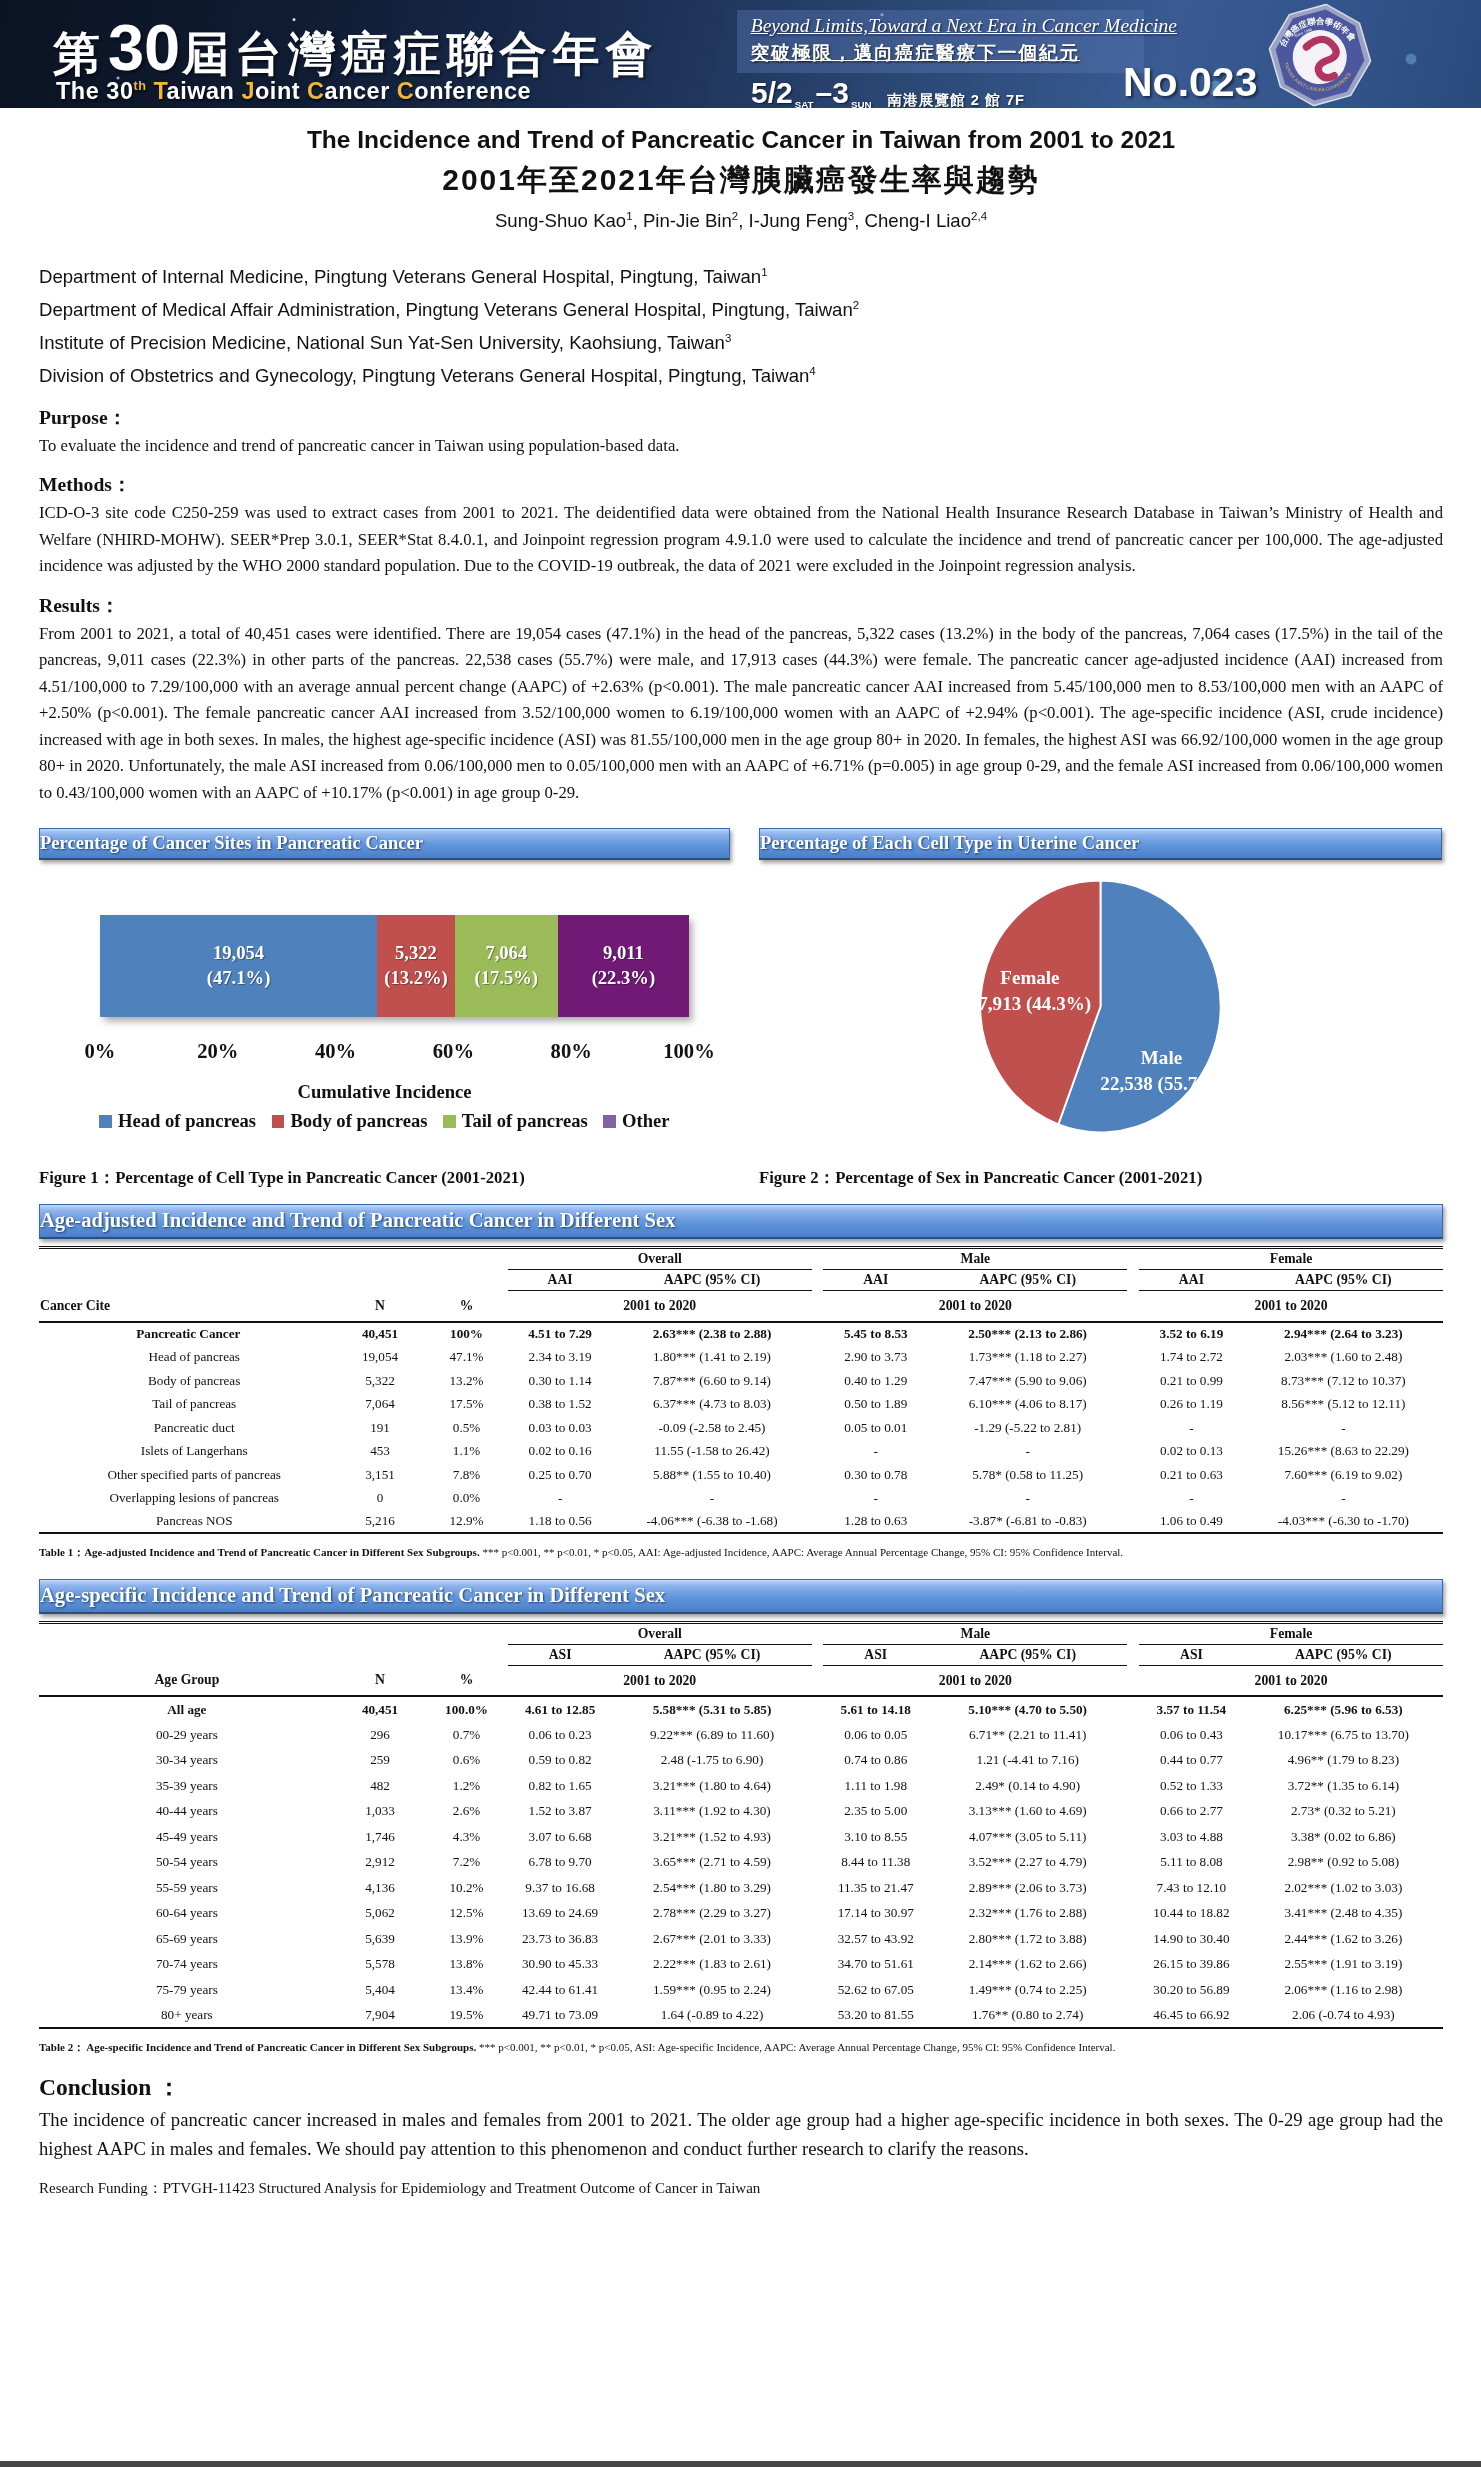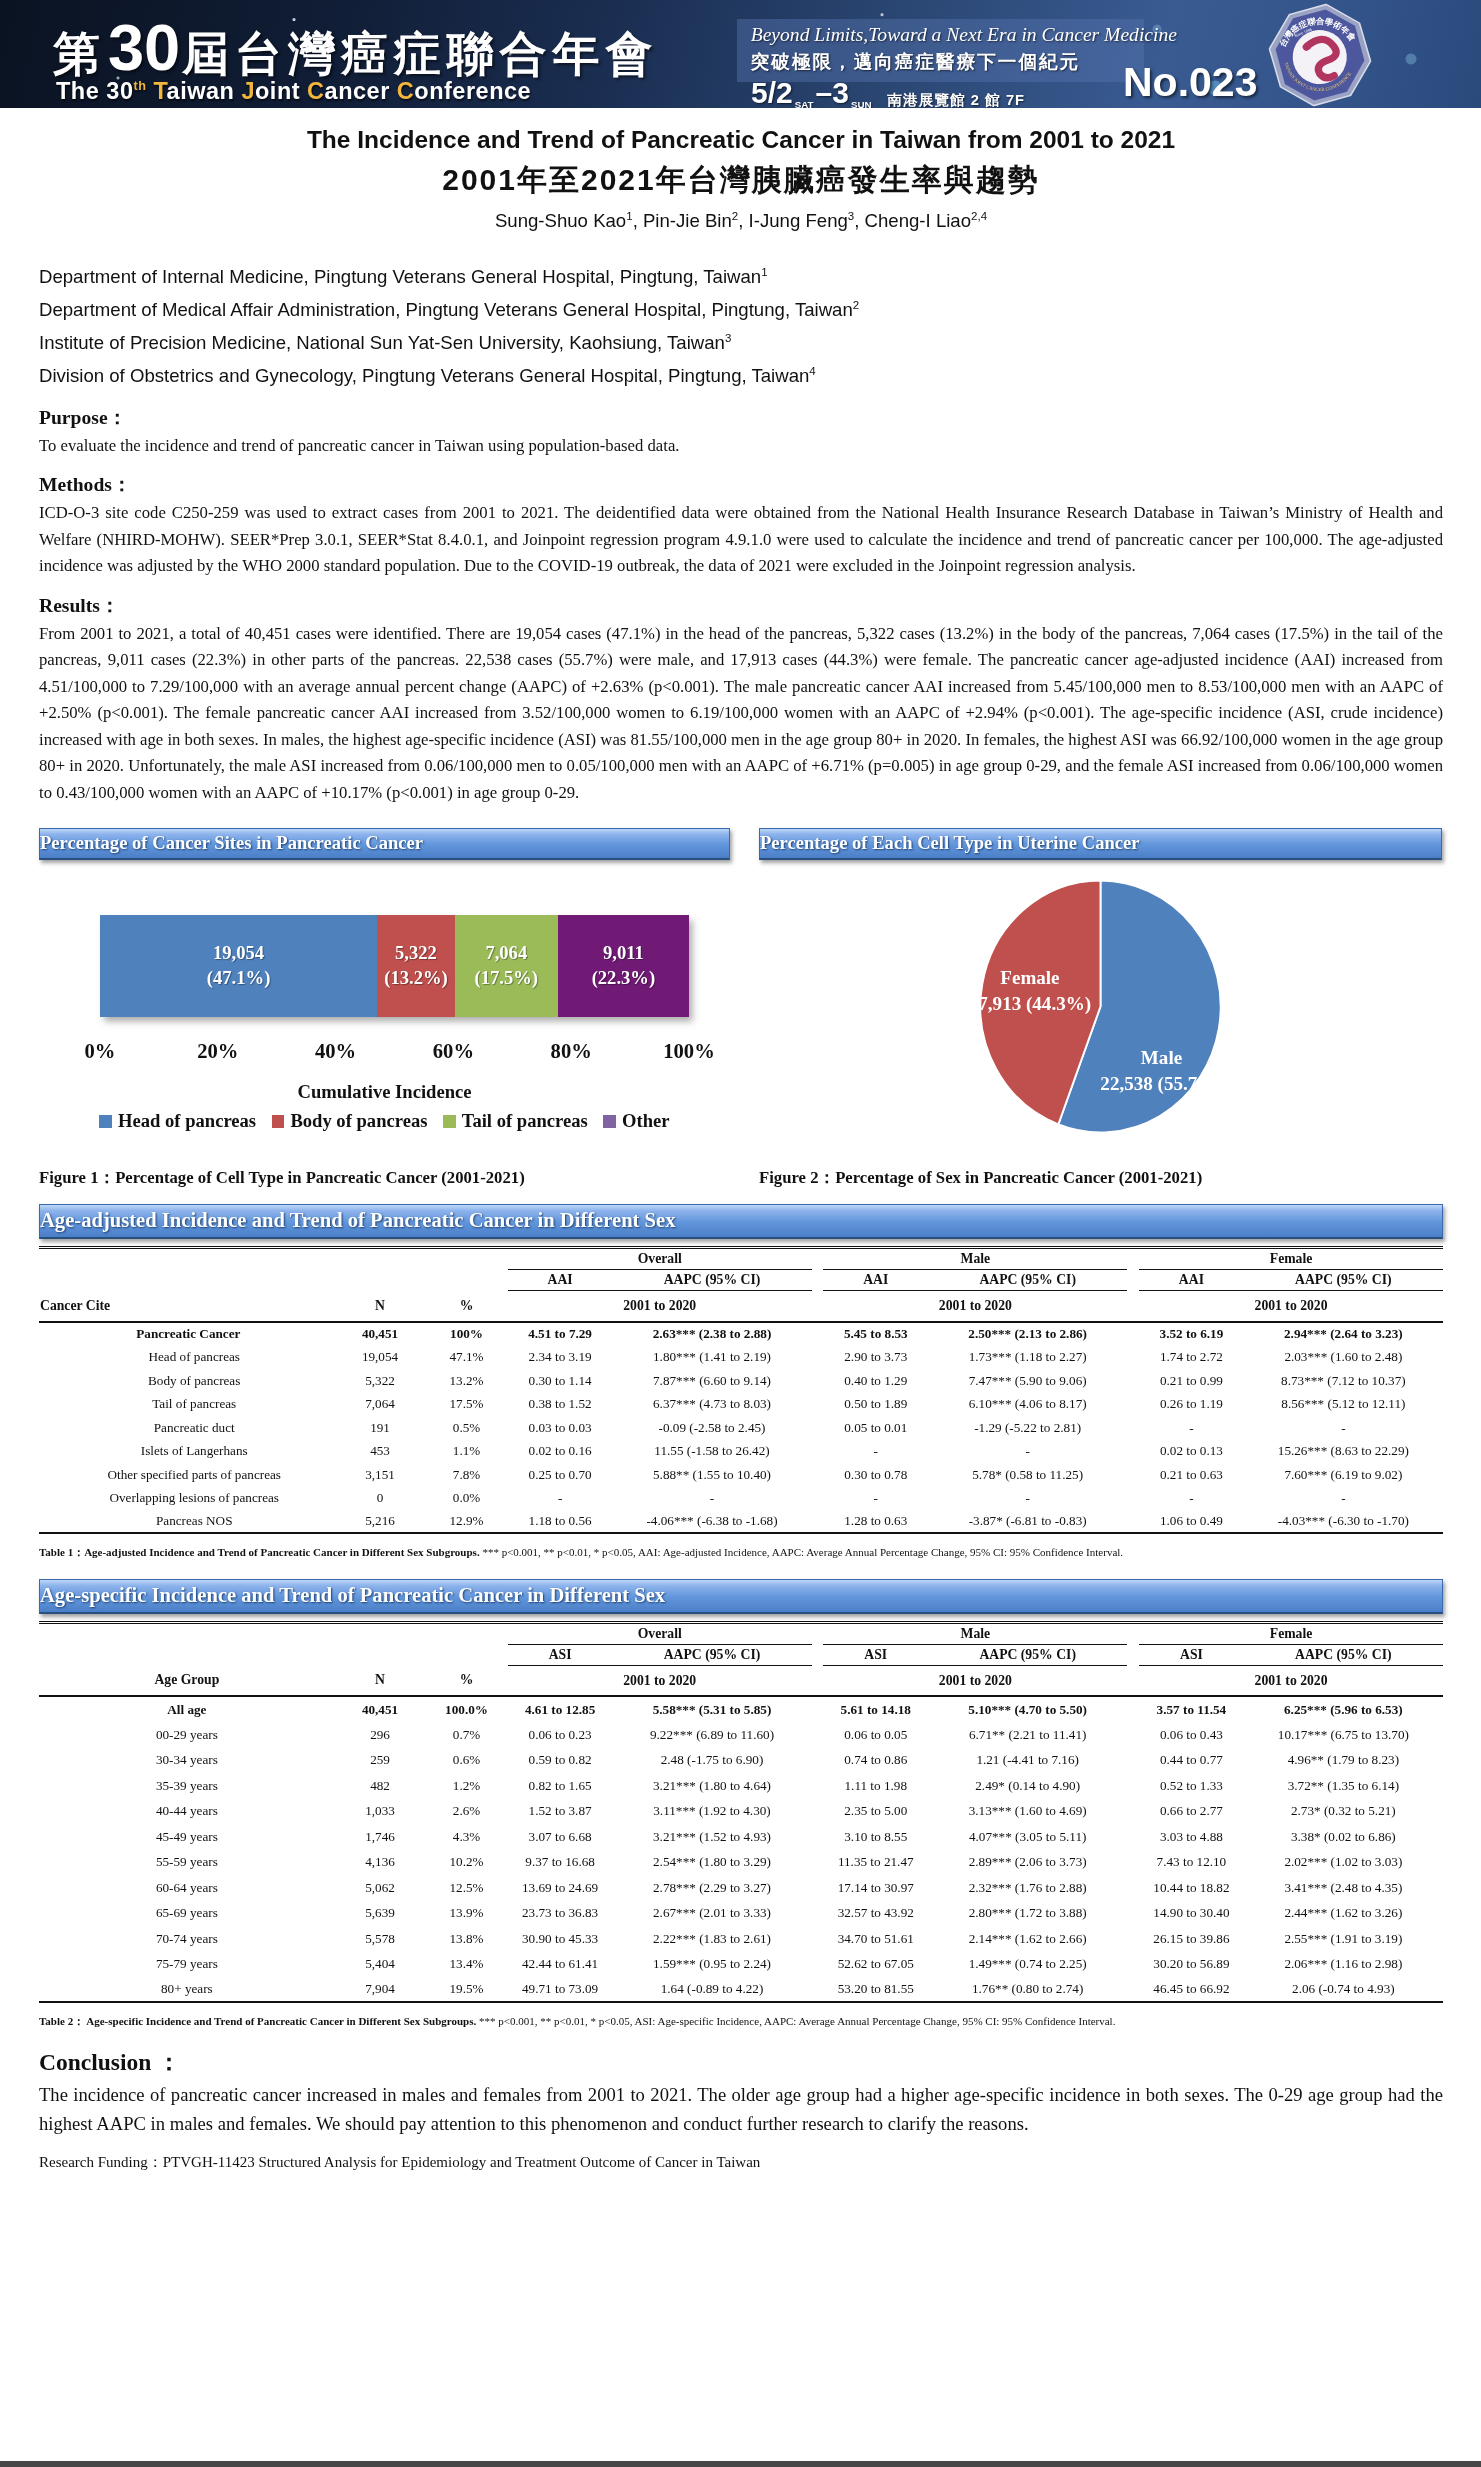--- a/index.html
+++ b/index.html
@@ -20,22 +20,22 @@
       linear-gradient(103deg,#0b1322 0%,#101d35 22%,#1b2f53 42%,#2a4672 60%,#395b92 78%,#33548a 90%,#2a4a7c 100%);}
   .zh-line{position:absolute;left:53px;top:9.8px;display:flex;align-items:baseline;
     color:#fff;font-weight:bold;font-family:"Liberation Sans",sans-serif;
     font-size:47px;letter-spacing:5.9px;text-shadow:2px 2px 2.9px rgba(0,0,0,.55);}
   .zh-line .num{font-size:65px;letter-spacing:0;margin:0 2px;}
   .en-line{position:absolute;left:56px;top:78px;color:#fff;font-weight:bold;
     font-family:"Liberation Sans",sans-serif;font-size:23.5px;letter-spacing:0.5px;
     text-shadow:1px 2px 2px rgba(0,0,0,.6);}
   .en-line .gold{color:#f2b63c;}
   .en-line sup{font-size:12.7px;}
-  .tagline{position:absolute;left:737px;top:19px;width:380px;padding:4.9px 13.7px 6.9px;
-    background:rgba(86,116,176,.45);color:#fff;}
+  .tagline{position:absolute;left:737px;top:10px;width:380px;padding:4.9px 13.7px 6.9px;
+    background:rgba(86,116,176,.45);color:#fff;text-decoration:underline;}
   .tagline .t-en{font-style:italic;font-size:19.6px;font-family:"Liberation Serif",serif;
     text-shadow:1px 1px 2px rgba(0,0,0,.6);white-space:nowrap;}
   .tagline .t-zh{font-weight:bold;font-size:18.6px;letter-spacing:2px;margin-top:2.9px;
     font-family:"Liberation Sans",sans-serif;text-shadow:1px 1px 2px rgba(0,0,0,.6);}
   .date-row{position:absolute;left:751px;top:76px;display:flex;align-items:flex-end;color:#fff;
     font-family:Liberation Sans, sans-serif;text-shadow:1px 1px 2px rgba(0,0,0,.6);}
   .date-row .big{font-size:30px;font-weight:bold;}
   .date-row .small{font-size:9.8px;font-weight:bold;margin:0 2px;}
   .date-row .venue{font-size:14.7px;font-weight:bold;margin-left:13.7px;letter-spacing:1px;}
   .poster-no{position:absolute;left:1123px;top:59px;color:#fff;font-weight:bold;
@@ -537,20 +537,33 @@
               <td>3.07 to 6.68</td>
               <td>3.21*** (1.52 to 4.93)</td>
               <td></td>
               <td>3.10 to 8.55</td>
               <td>4.07*** (3.05 to 5.11)</td>
               <td></td>
               <td>3.03 to 4.88</td>
               <td>3.38* (0.02 to 6.86)</td>
             </tr>
             <tr>
+              <td class="lbl center">50-54 years</td>
+              <td>2,912</td>
+              <td>7.2%</td>
+              <td>6.78 to 9.70</td>
+              <td>3.65*** (2.71 to 4.59)</td>
+              <td></td>
+              <td>8.44 to 11.38</td>
+              <td>3.52*** (2.27 to 4.79)</td>
+              <td></td>
+              <td>5.11 to 8.08</td>
+              <td>2.98** (0.92 to 5.08)</td>
+            </tr>
+            <tr>
               <td class="lbl center">55-59 years</td>
               <td>4,136</td>
               <td>10.2%</td>
               <td>9.37 to 16.68</td>
               <td>2.54*** (1.80 to 3.29)</td>
               <td></td>
               <td>11.35 to 21.47</td>
               <td>2.89*** (2.06 to 3.73)</td>
               <td></td>
               <td>7.43 to 12.10</td>

